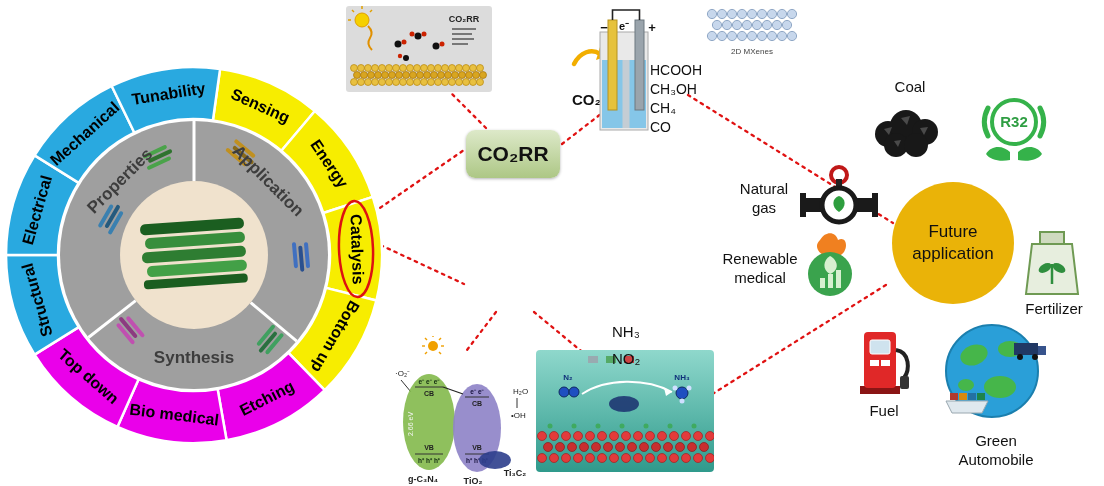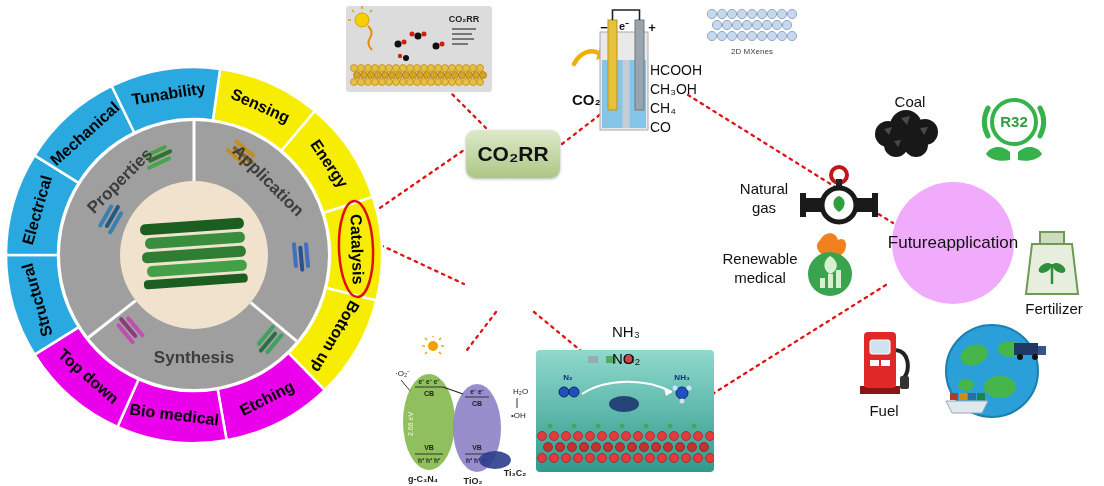--- a/index.html
+++ b/index.html
@@ -9,21 +9,21 @@
   svg text { font-family:"Liberation Sans", sans-serif; }
   .connectors { position:absolute; left:0; top:0; z-index:1; }
   .layer { position:absolute; z-index:2; }
   .reaction-box {
     position:absolute; z-index:3; display:flex; align-items:center; justify-content:center;
     background:linear-gradient(180deg,#dde9c9,#adc785); border-radius:9px;
     font-size:21px; font-weight:bold; color:#111; box-shadow:0 1px 3px rgba(0,0,0,.3);
   }
   .future-circle {
     position:absolute; z-index:2; left:892px; top:182px; width:122px; height:122px; border-radius:50%;
-    background:#f0abfc; display:flex; flex-direction:row; align-items:center; justify-content:center;
+    background:#eab308; display:flex; flex-direction:column; align-items:center; justify-content:center;
     font-size:17px; color:#111; line-height:1.3;
   }
   .applabel { position:absolute; z-index:3; font-size:15px; color:#111; text-align:center; line-height:1.25; }
   .nox-products { position:absolute; z-index:3; left:612px; top:318px; font-size:15px; color:#111; line-height:27px; }
 </style>
 </head>
 <body>
 
 <div class="canvas">
 
@@ -425,21 +425,21 @@
           <circle cx="174" cy="108" r="4.5"></circle>
       </g>
     </g>
   </svg>
 
   <div class="future-circle">
     <span>Future</span>
     <span>application</span>
   </div>
 
-  <div class="applabel" style="left:878px;top:93px;width:64px">Coal</div>
+  <div class="applabel" style="left:878px;top:78px;width:64px">Coal</div>
   <svg class="layer" style="left:868px;top:98px" width="80" height="62" viewBox="0 0 80 62">
     <g fill="#181818">
       <circle cx="20" cy="36" r="13"></circle>
         <circle cx="38" cy="28" r="16"></circle>
         <circle cx="57" cy="34" r="13"></circle>
         <circle cx="28" cy="47" r="12"></circle>
         <circle cx="48" cy="47" r="12"></circle>
     </g>
     <g fill="#4a4a4a">
         <polygon points="33,20 42,18 39,27"></polygon>
@@ -518,14 +518,15 @@
       </g>
       <polygon points="8,86 50,86 44,98 14,98" fill="#dfe8ee" stroke="#9aa8b0"></polygon>
     </g>
     <g>
       <rect x="76" y="28" width="24" height="12" fill="#203864"></rect>
       <rect x="100" y="31" width="8" height="9" fill="#37538c"></rect>
       <circle cx="82" cy="42" r="3" fill="#111111"></circle>
         <circle cx="97" cy="42" r="3" fill="#111111"></circle>
     </g>
   </svg>
+  <div class="applabel" style="left:942px;top:432px;width:108px">Green Automobile</div>
 
 </div>
 
 </body></html>

